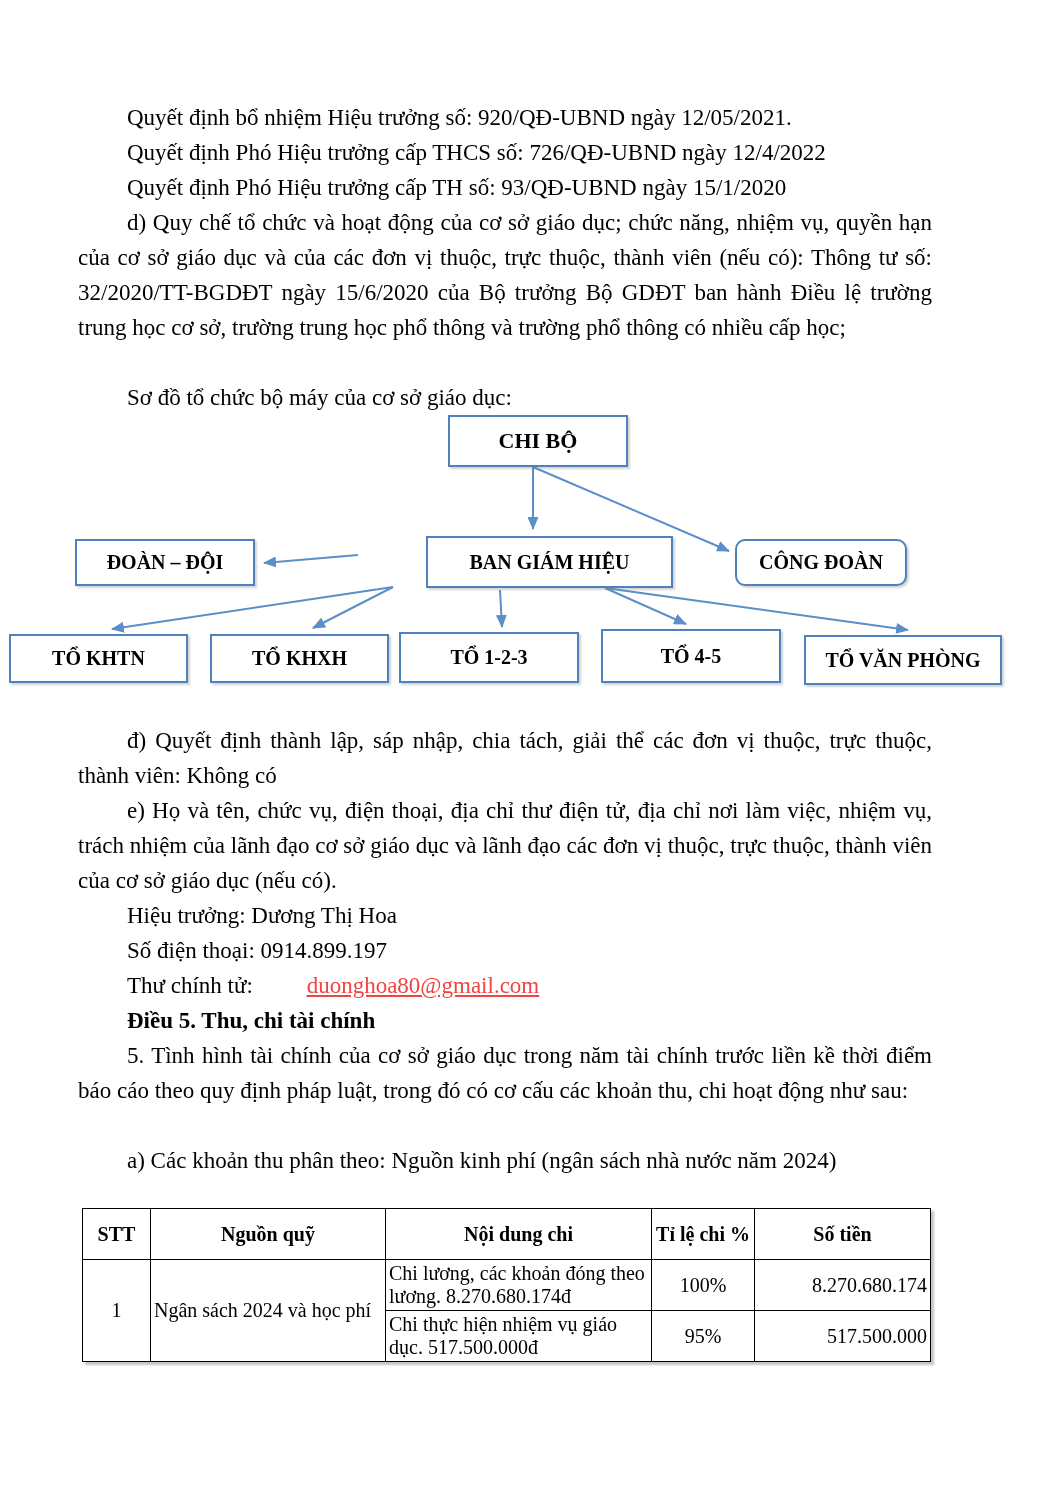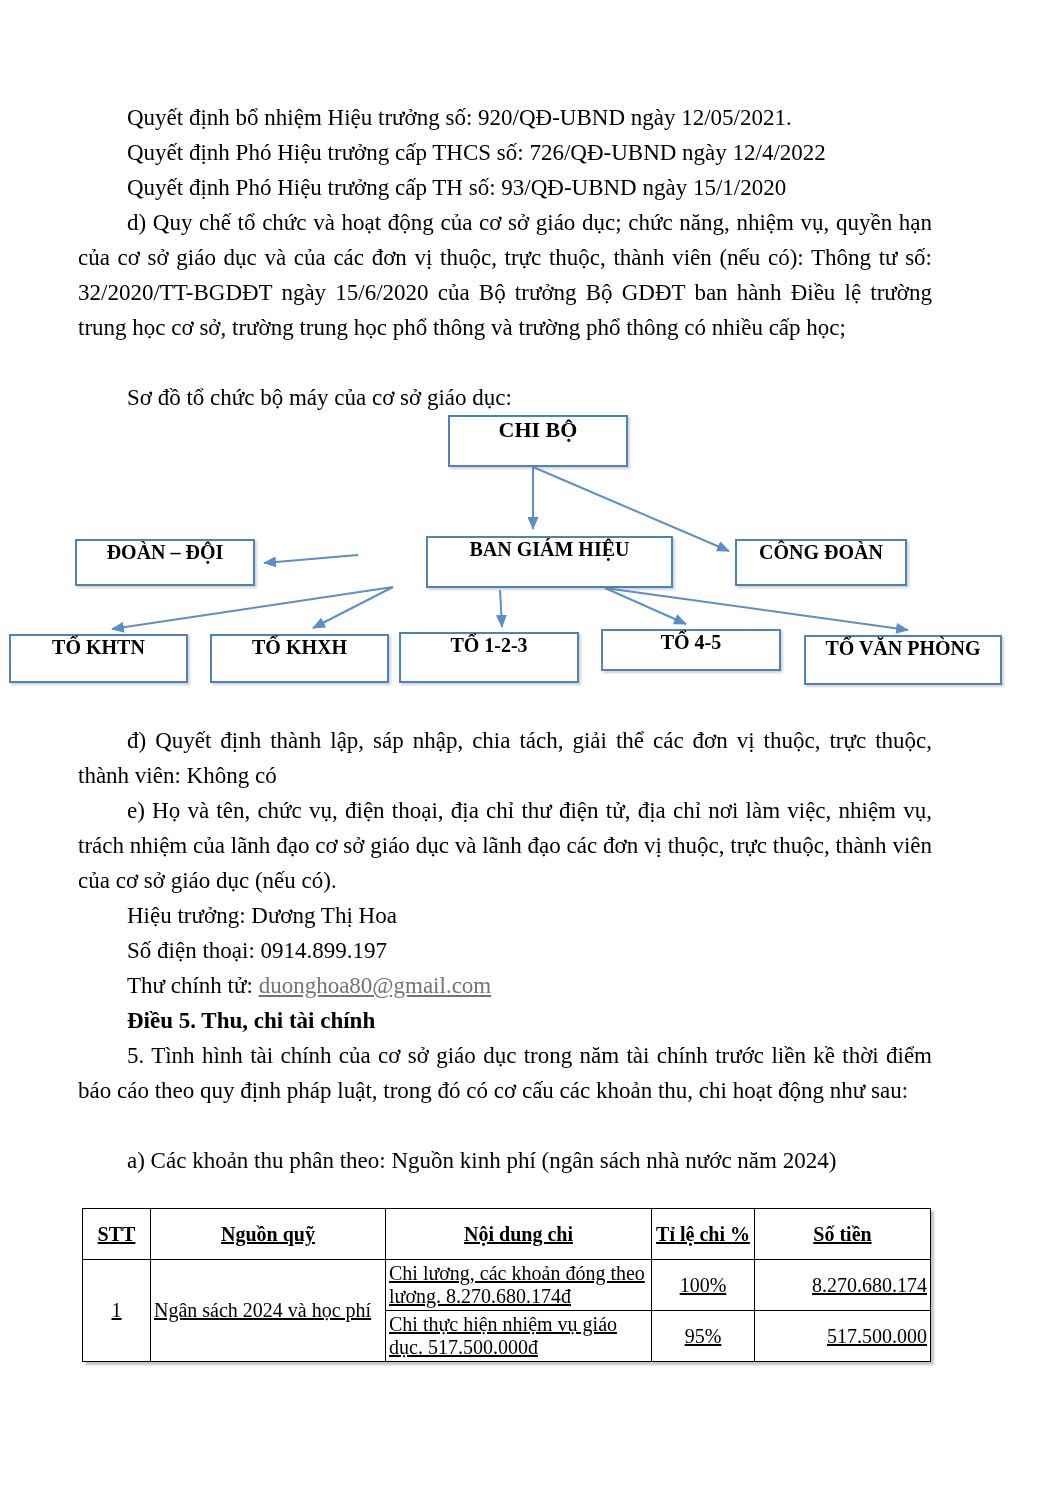--- a/index.html
+++ b/index.html
@@ -25,42 +25,41 @@
 
   
   .orgchart{
     position:relative;width:1061px;height:308px;
     margin-left:-78px;
   }
   .arrows{position:absolute;left:0;top:0;}
   .ob{
     position:absolute;background:#fff;
     border:2px solid #4f81bd;
-    display:flex;align-items:flex-start;justify-content:center;
+    display:flex;align-items:center;justify-content:center;
     font-weight:bold;font-size:20px;text-align:center;
     box-shadow:2px 2px 2px rgba(130,130,130,0.35);
     box-sizing:border-box;
   }
   .ob-root{left:448px;top:0;width:180px;height:52px;font-size:22px;}
   .ob-doandoi{left:75px;top:124px;width:180px;height:47px;}
   .ob-bgh{left:426px;top:121px;width:247px;height:52px;}
-  .ob-congdoan{left:735px;top:124px;width:172px;height:47px;}
+  .ob-congdoan{left:735px;top:124px;width:172px;height:47px;border-radius:10px;}
   .ob-khtn{left:9px;top:219px;width:179px;height:49px;}
   .ob-khxh{left:210px;top:219px;width:179px;height:49px;}
   .ob-t123{left:399px;top:217px;width:180px;height:51px;}
-  .ob-t45{left:601px;top:214px;width:180px;height:42px;}
+  .ob-t45{left:601px;top:214px;width:180px;height:54px;}
   .ob-vp{left:804px;top:220px;width:198px;height:50px;}
 
   
   table.fin{
     border-collapse:collapse;table-layout:fixed;
     margin:30px 0 0 4px;width:848px;
     font-size:20px;line-height:23px;
     box-shadow:3px 3px 2px rgba(140,140,140,0.5);
-    text-decoration:underline;
   }
   table.fin th, table.fin td{
     border:1.5px solid #000;overflow:hidden;
   }
   table.fin th{font-weight:bold;text-align:center;height:46px;vertical-align:middle;padding:2px;}
   th.th-pct{vertical-align:bottom;padding-bottom:4px;margin-top:31px;}
   table.fin td{height:48px;vertical-align:middle;padding:1px 3px;}
   td.c{text-align:center;}
   td.amount{text-align:right;padding-right:10px;}
   td.fund{padding-left:6px;}
@@ -123,21 +122,21 @@
       <div class="ob ob-vp" style="border-color: rgb(79, 129, 189);">
         <span>TỔ VĂN PHÒNG</span>
       </div>
     </div>
 
     <p class="para p2">đ) Quyết định thành lập, sáp nhập, chia tách, giải thể các đơn vị thuộc, trực thuộc, thành viên: Không có</p>
     <p class="para p3">e) Họ và tên, chức vụ, điện thoại, địa chỉ thư điện tử, địa chỉ nơi làm việc, nhiệm vụ, trách nhiệm của lãnh đạo cơ sở giáo dục và lãnh đạo các đơn vị thuộc, trực thuộc, thành viên của cơ sở giáo dục (nếu có).</p>
 
     <p class="para single">Hiệu trưởng: Dương Thị Hoa</p>
     <p class="para single">Số điện thoại: 0914.899.197</p>
-    <p class="para single"><span>Thư chính tử: </span><a class="email" href="#" style="color: #737373;">duonghoa80@gmail.com</a></p>
+    <p class="para single"><span>Thư chính tử: </span><a class="email" href="#" style="color: #ef4444; margin-left: 48px;">duonghoa80@gmail.com</a></p>
 
     <p class="para single bold">Điều 5. Thu, chi tài chính</p>
     <p class="para p3">5. Tình hình tài chính của cơ sở giáo dục trong năm tài chính trước liền kề thời điểm báo cáo theo quy định pháp luật, trong đó có cơ cấu các khoản thu, chi hoạt động như sau:</p>
     <p class="para single">a) Các khoản thu phân theo: Nguồn kinh phí (ngân sách nhà nước năm 2024)</p>
 
     <table class="fin">
       <colgroup>
         <col style="width:68px">
           <col style="width:235px">
           <col style="width:266px">

